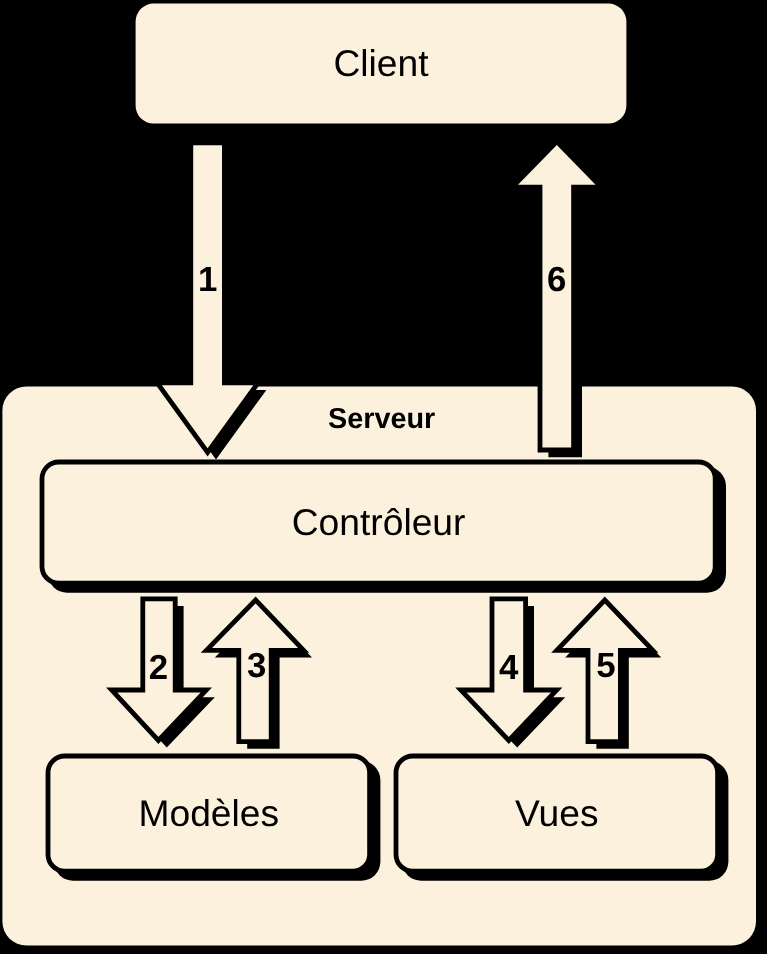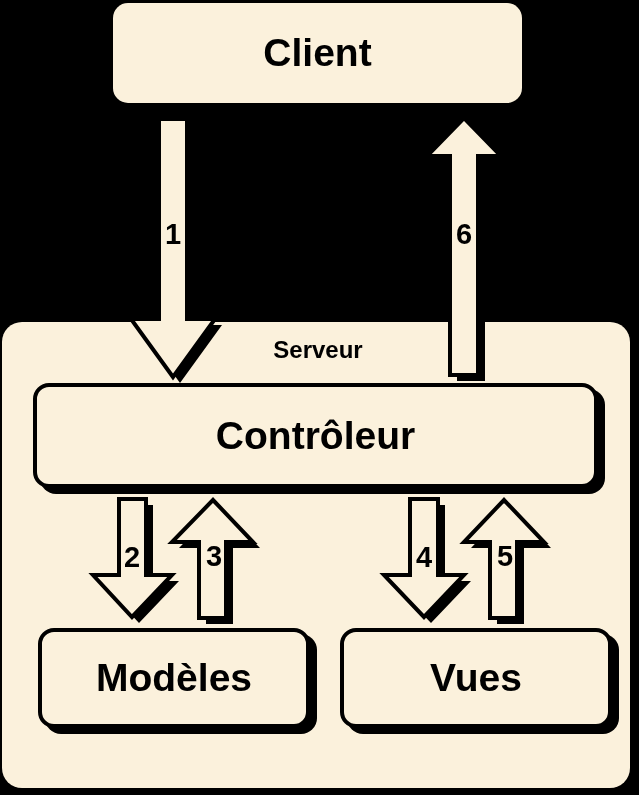--- a/index.html
+++ b/index.html
@@ -16,21 +16,21 @@
     font-family:"Liberation Sans", sans-serif;
     color:var(--ink);
   }
   .node{
     position:absolute;
     background:var(--surface);
     display:flex;align-items:center;justify-content:center;
     font-weight:bold;
     box-sizing:border-box;
   }
-  .node-label{font-size:39px;font-weight:bold;color:var(--ink);}
+  .node-label{font-size:31px;font-weight:normal;color:var(--ink);}
   .client{
     left:113px;top:3px;width:409px;height:100px;
     border-radius:15px;
   }
   .server{
     left:2px;top:322px;width:628px;height:466px;
     border-radius:20px;
   }
   .server-label{
     position:absolute;left:318px;top:336px;
@@ -43,21 +43,21 @@
     background:var(--surface);
     border:4px solid var(--ink);
     border-radius:16px;
     box-shadow:7px 6px 0 var(--ink);
     display:flex;align-items:center;justify-content:center;
     box-sizing:border-box;
     z-index:2;
   }
   .controller{left:33px;top:383px;width:565px;height:105px;justify-content:center;}
   .models{left:38px;top:628px;width:272px;height:100px;}
-  .views{left:340px;top:628px;width:272px;height:100px;}
+  .views{left:328px;top:628px;width:272px;height:100px;}
   .arrow-layer{
     position:absolute;left:0;top:0;width:639px;height:795px;
     z-index:3;pointer-events:none;
   }
   .arrow-shadow{fill:var(--ink);stroke:none;}
   .arrow-body{fill:var(--surface);stroke:var(--ink);stroke-width:4;stroke-linejoin:miter;}
   .arrow-num{
     position:absolute;
     transform:translate(-50%,-50%);
     font-size:29px;font-weight:bold;color:var(--ink);

